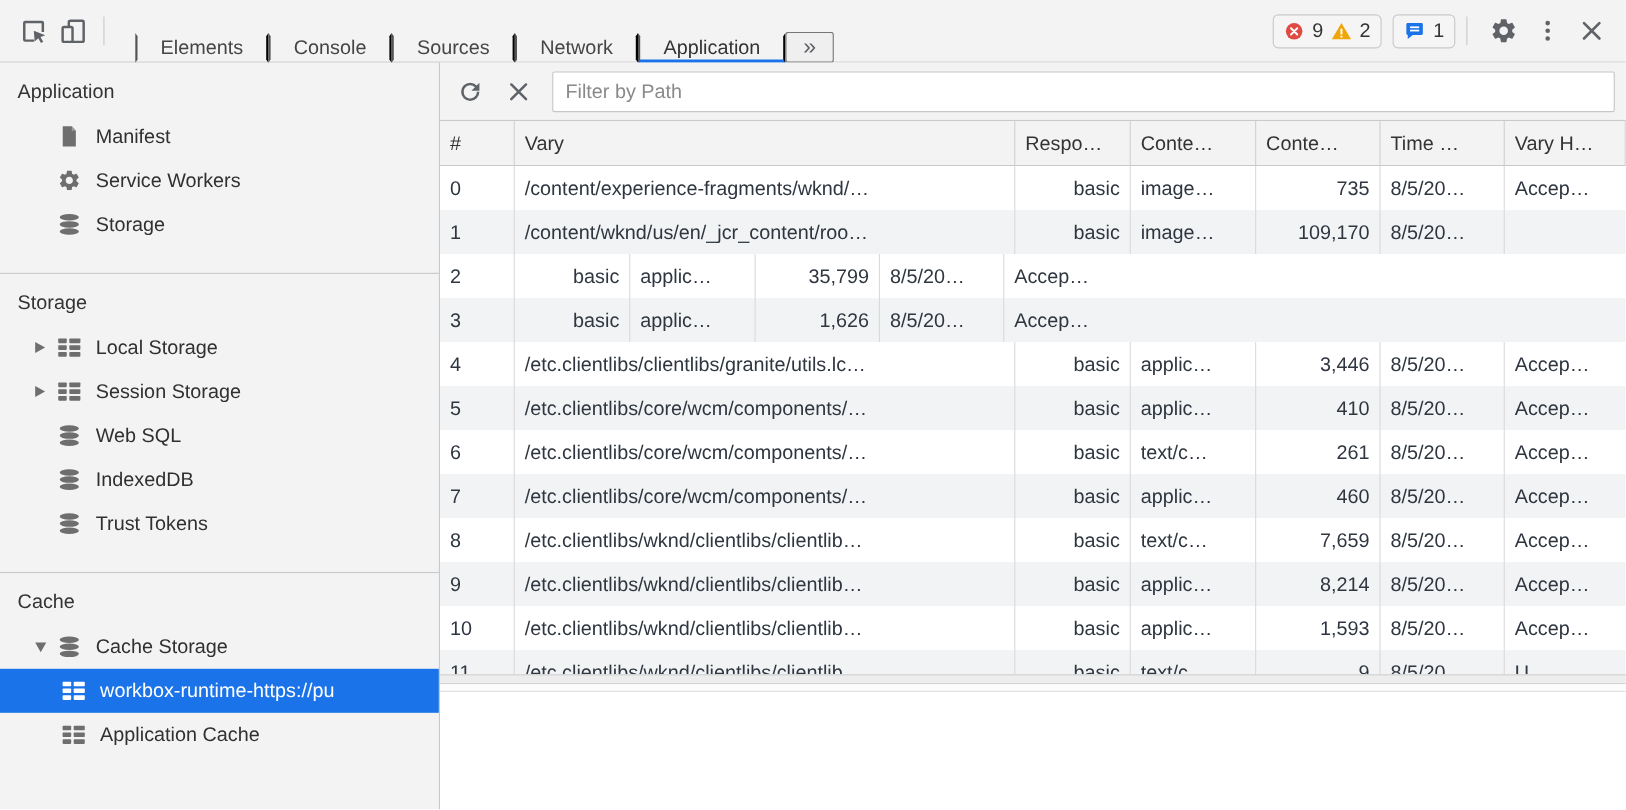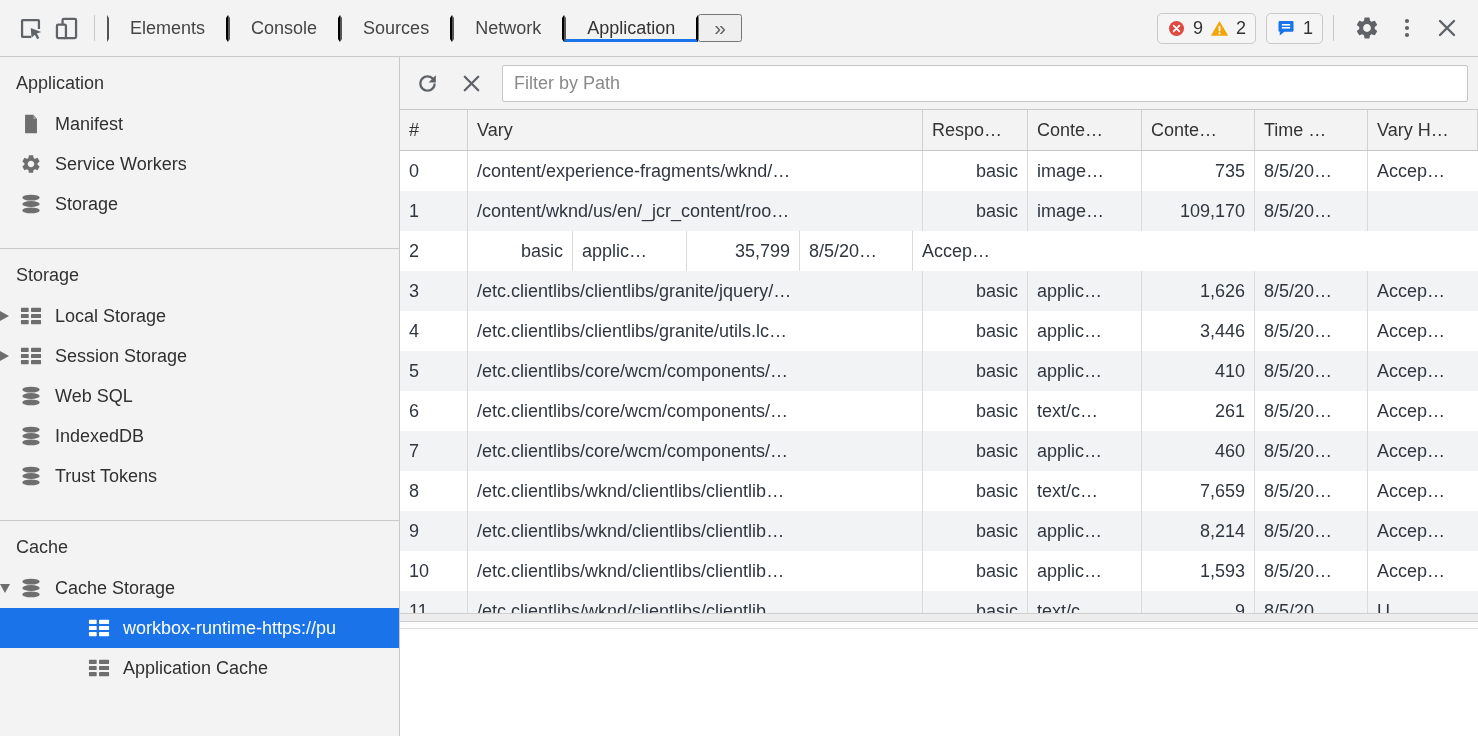--- a/index.html
+++ b/index.html
@@ -7,44 +7,44 @@
     font-family:"Liberation Sans", sans-serif; cursor:default; }
   .devtools { width:1478px; height:736px; display:flex; flex-direction:column; }
 
   
   .tabbar { height:57px; background:#f3f3f3; border-bottom:1px solid #c9c9c9;
     display:flex; align-items:center; flex:0 0 auto; }
   .icon-btn { width:36px; height:36px; display:flex; align-items:center; justify-content:center;
     background:none; border:none; }
   .inspect-btn { margin-left:12px; }
   .vsep { width:1px; height:26px; background:#c9c9c9; margin:0 10px; }
-  .tabs { display:flex; align-items:center; height:57px; margin-left:2px; }
+  .tabs { display:flex; align-items:flex-end; height:57px; margin-left:18px; }
   .tab { display:flex; align-items:center; padding:0 21px; font-size:18px; color:#454545;
     border-bottom:3px solid transparent; border-top:3px solid transparent; background:none; }
   .tab.selected { color:#333; border-bottom:3px solid #1a73e8; }
   .more-tabs { display:flex; align-items:center; padding:0 14px; color:#5f6368; font-size:21px; }
   .right-controls { margin-left:auto; display:flex; align-items:center; padding-right:14px; }
   .badge-group { height:31px; border:1px solid #c9c9c9; border-radius:5px; background:#f5f5f5;
     display:flex; align-items:center; gap:7px; padding:0 9px; margin-left:10px; }
   .badge-count { font-size:18px; color:#333; }
   .ctrl-btn { width:34px; height:34px; display:flex; align-items:center; justify-content:center;
     background:none; border:none; margin-left:6px; }
 
   
   .content { display:flex; height:679px; flex:1 1 auto; min-height:0; }
 
   
   .sidebar { width:400px; flex:0 0 400px; background:#f3f3f3; border-right:1px solid #c9c9c9;
     overflow:hidden; }
   .sb-section { padding-bottom:24px; border-bottom:1px solid #c9c9c9; }
   .sb-section:last-child { border-bottom:none; }
   .sb-title { padding:16px 16px 10px; font-size:18px; color:#333; }
-  .sb-item { height:40px; display:flex; align-items:center; 
+  .sb-item { height:40px; display:flex; align-items:center; padding-left:32px;
     font-size:18px; color:#303030; white-space:nowrap; }
-  .sb-item.nested { padding-left:68px; }
+  .sb-item.nested { padding-left:36px; }
   .sb-item.selected { background:#1a73e8; color:#fff; }
   .tri-box { width:20px; flex:0 0 20px; display:flex; align-items:center; }
   .tri-r { width:0; height:0; border-left:9px solid #6e6e6e;
     border-top:5.5px solid transparent; border-bottom:5.5px solid transparent; }
   .tri-d { width:0; height:0; border-top:9px solid #6e6e6e;
     border-left:5.5px solid transparent; border-right:5.5px solid transparent; }
   .sb-icon { width:22px; height:22px; flex:0 0 22px; margin-right:13px; }
 
   
   .main { flex:1 1 auto; min-width:0; display:flex; flex-direction:column; background:#fff; }
@@ -329,21 +329,20 @@
           <div class="dg-row">
             <div class="dg-cell c0">2</div>
             <div class="dg-cell c2">basic</div>
             <div class="dg-cell c3">applic…</div>
             <div class="dg-cell c4">35,799</div>
             <div class="dg-cell c5">8/5/20…</div>
             <div class="dg-cell c6">Accep…</div>
           </div>
           <div class="dg-row alt">
             <div class="dg-cell c0">3</div>
-            <div class="dg-cell c1">/etc.clientlibs/clientlibs/granite/jquery/…</div>
             <div class="dg-cell c2">basic</div>
             <div class="dg-cell c3">applic…</div>
             <div class="dg-cell c4">1,626</div>
             <div class="dg-cell c5">8/5/20…</div>
             <div class="dg-cell c6">Accep…</div>
           </div>
           <div class="dg-row">
             <div class="dg-cell c0">4</div>
             <div class="dg-cell c1">/etc.clientlibs/clientlibs/granite/utils.lc…</div>
             <div class="dg-cell c2">basic</div>

